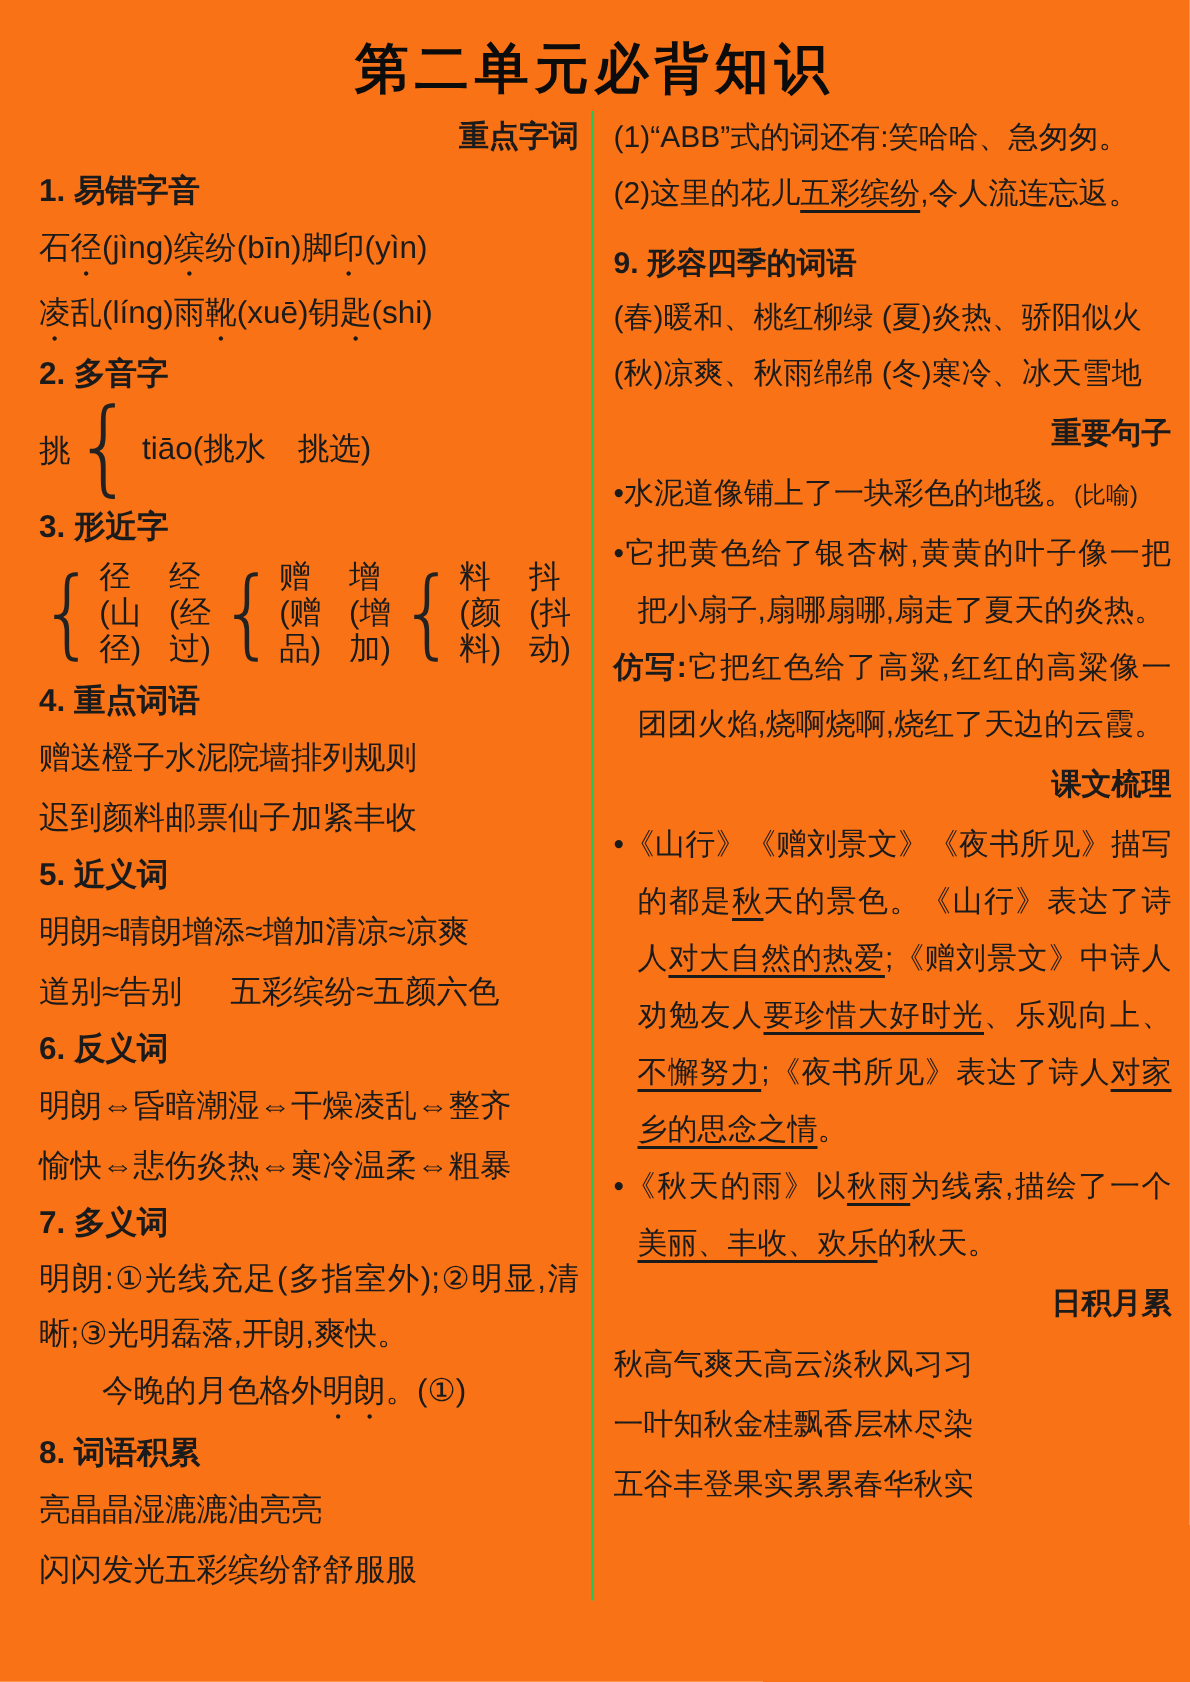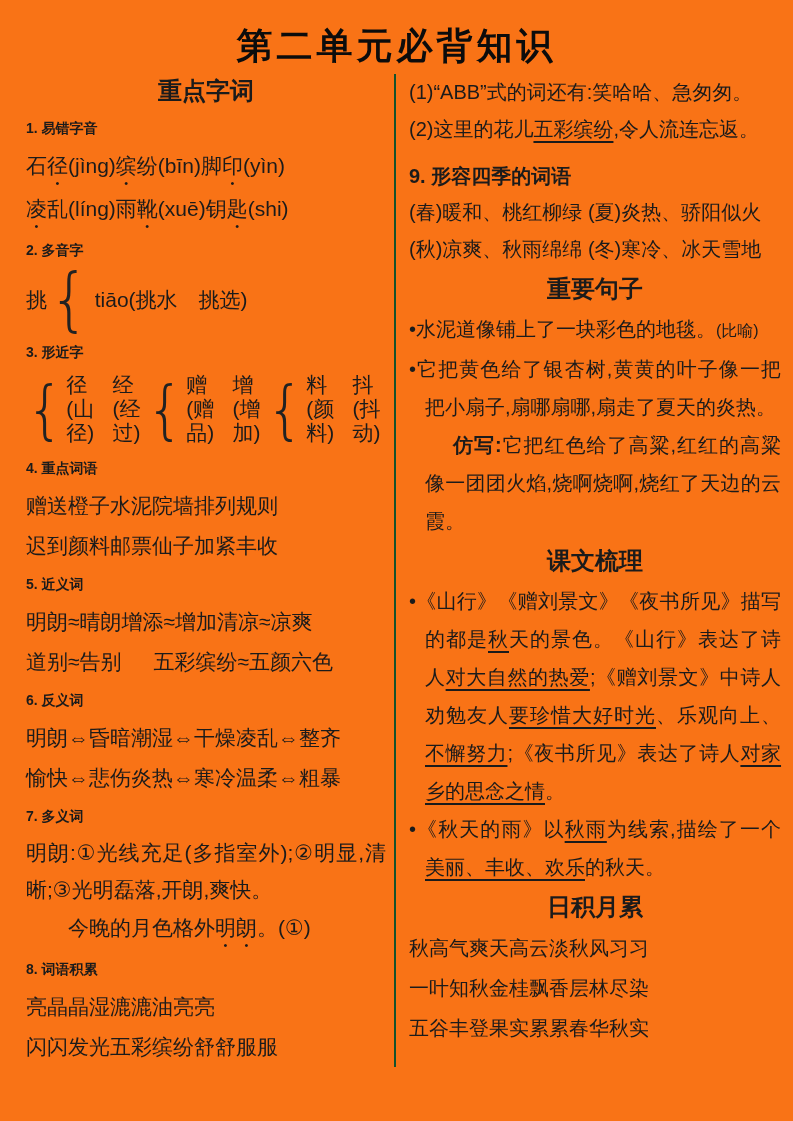--- a/index.html
+++ b/index.html
@@ -2,34 +2,34 @@
 <html><head>
 <meta charset="utf-8">
 <style>
   html,body{margin:0;padding:0;}
   .doc{position:relative;width:793px;height:1121px;background:#f97316;overflow:hidden;
        color:#1b1b1b;font-family:"Liberation Sans","DejaVu Sans",sans-serif;}
   .title{margin:0;padding-top:26px;text-align:center;font-size:36px;font-weight:800;
          letter-spacing:4px;color:#0c0c0c;line-height:40px;}
   .cols{display:flex;margin-top:8px;padding:0 12px 0 26px;align-items:stretch;}
   .col-left{width:360px;padding-right:8px;font-size:21px;}
-  .col-right{flex:1;border-left:2px solid #14532d;padding-left:13px;font-size:20px;min-height:980px;}
-  .c-head{text-align:center;font-weight:bold;font-size:24px;line-height:30px;margin:2px 0 4px;}
+  .col-right{flex:1;border-left:2px solid #22c55e;padding-left:13px;font-size:20px;min-height:980px;}
+  .c-head{text-align:right;font-weight:bold;font-size:20px;line-height:30px;margin:2px 0 4px;}
   .col-right .c-head{line-height:34px;margin:4px 0 4px;}
-  .s-head{font-weight:bold;font-size:14px;line-height:36px;}
+  .s-head{font-weight:bold;font-size:21px;line-height:36px;}
   .col-right .s-head{font-size:20px;margin-top:10px;}
   .wrow{display:flex;line-height:40px;}
   .wrow-l{display:flex;gap:32px;line-height:40px;}
   .par{text-align:justify;line-height:37px;}
   .bullet-p{padding-left:16px;text-indent:-16px;text-align:justify;line-height:38px;}
   .indent2{text-indent:2em;line-height:40px;}
   .u{text-decoration:underline;text-underline-offset:5px;text-decoration-thickness:1.5px;}
   .d{-webkit-text-emphasis:filled dot #1a1a1a;text-emphasis:filled dot #1a1a1a;
      -webkit-text-emphasis-position:under;text-emphasis-position:under right;}
-  .b{font-weight:bold;margin-left:44px;}
+  .b{font-weight:bold;}
   .small{font-size:16px;}
   .duoyin{display:flex;align-items:center;margin:3px 0 5px;}
   .dy-char{margin-right:2px;}
   .brace{font-family:"DejaVu Sans",sans-serif;font-size:64px;font-weight:200;line-height:.9;
          transform:scaleY(1.08);margin-right:5px;color:#222;}
   .dy-lines{display:flex;flex-direction:column;gap:10px;line-height:1.15;}
   .xjz-row{display:flex;justify-content:space-between;margin:3px 0 5px;}
   .xjz-group{display:flex;align-items:center;}
   .xjz-group .brace{font-size:60px;margin-right:2px;}
   .xjz-lines{display:flex;gap:13px;line-height:1.15;}

